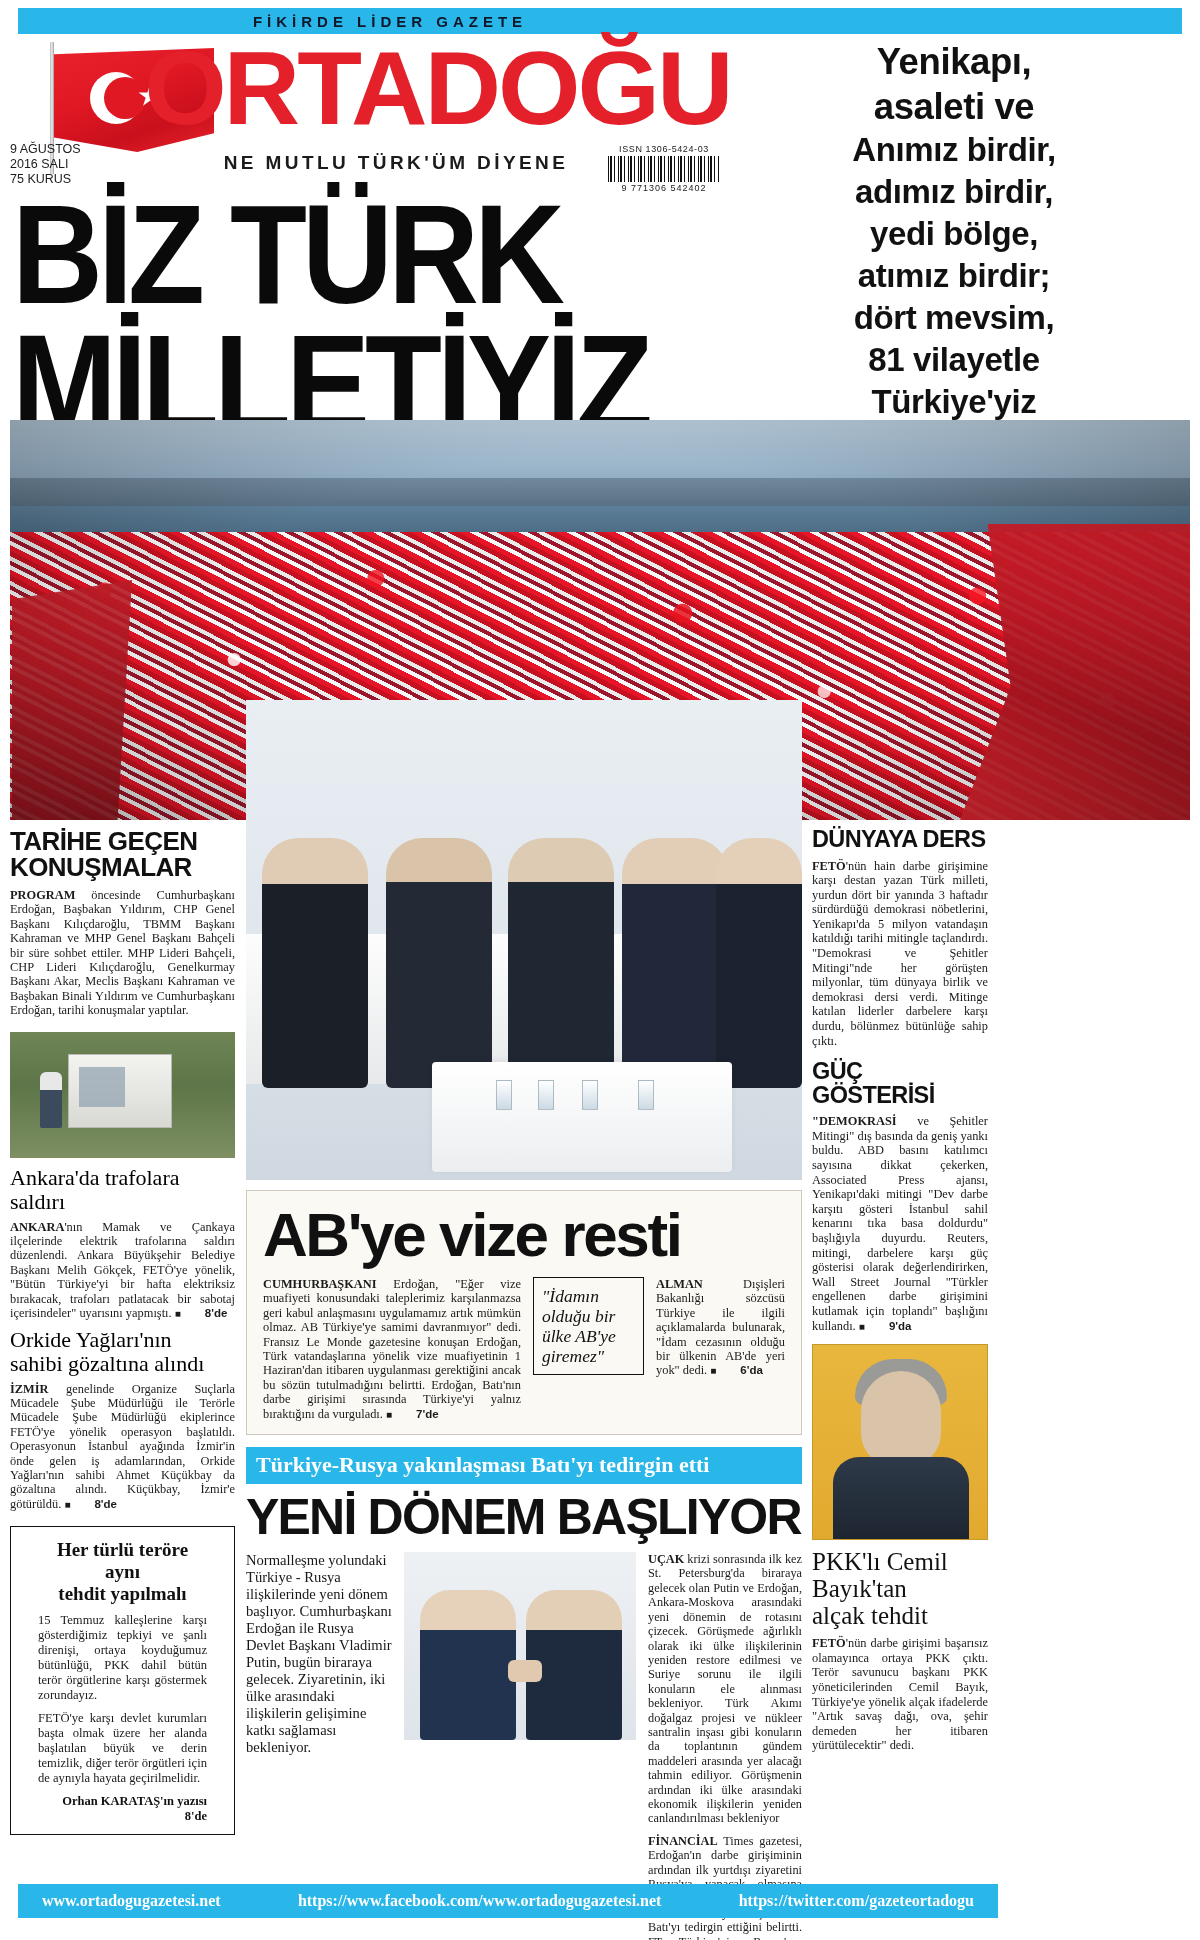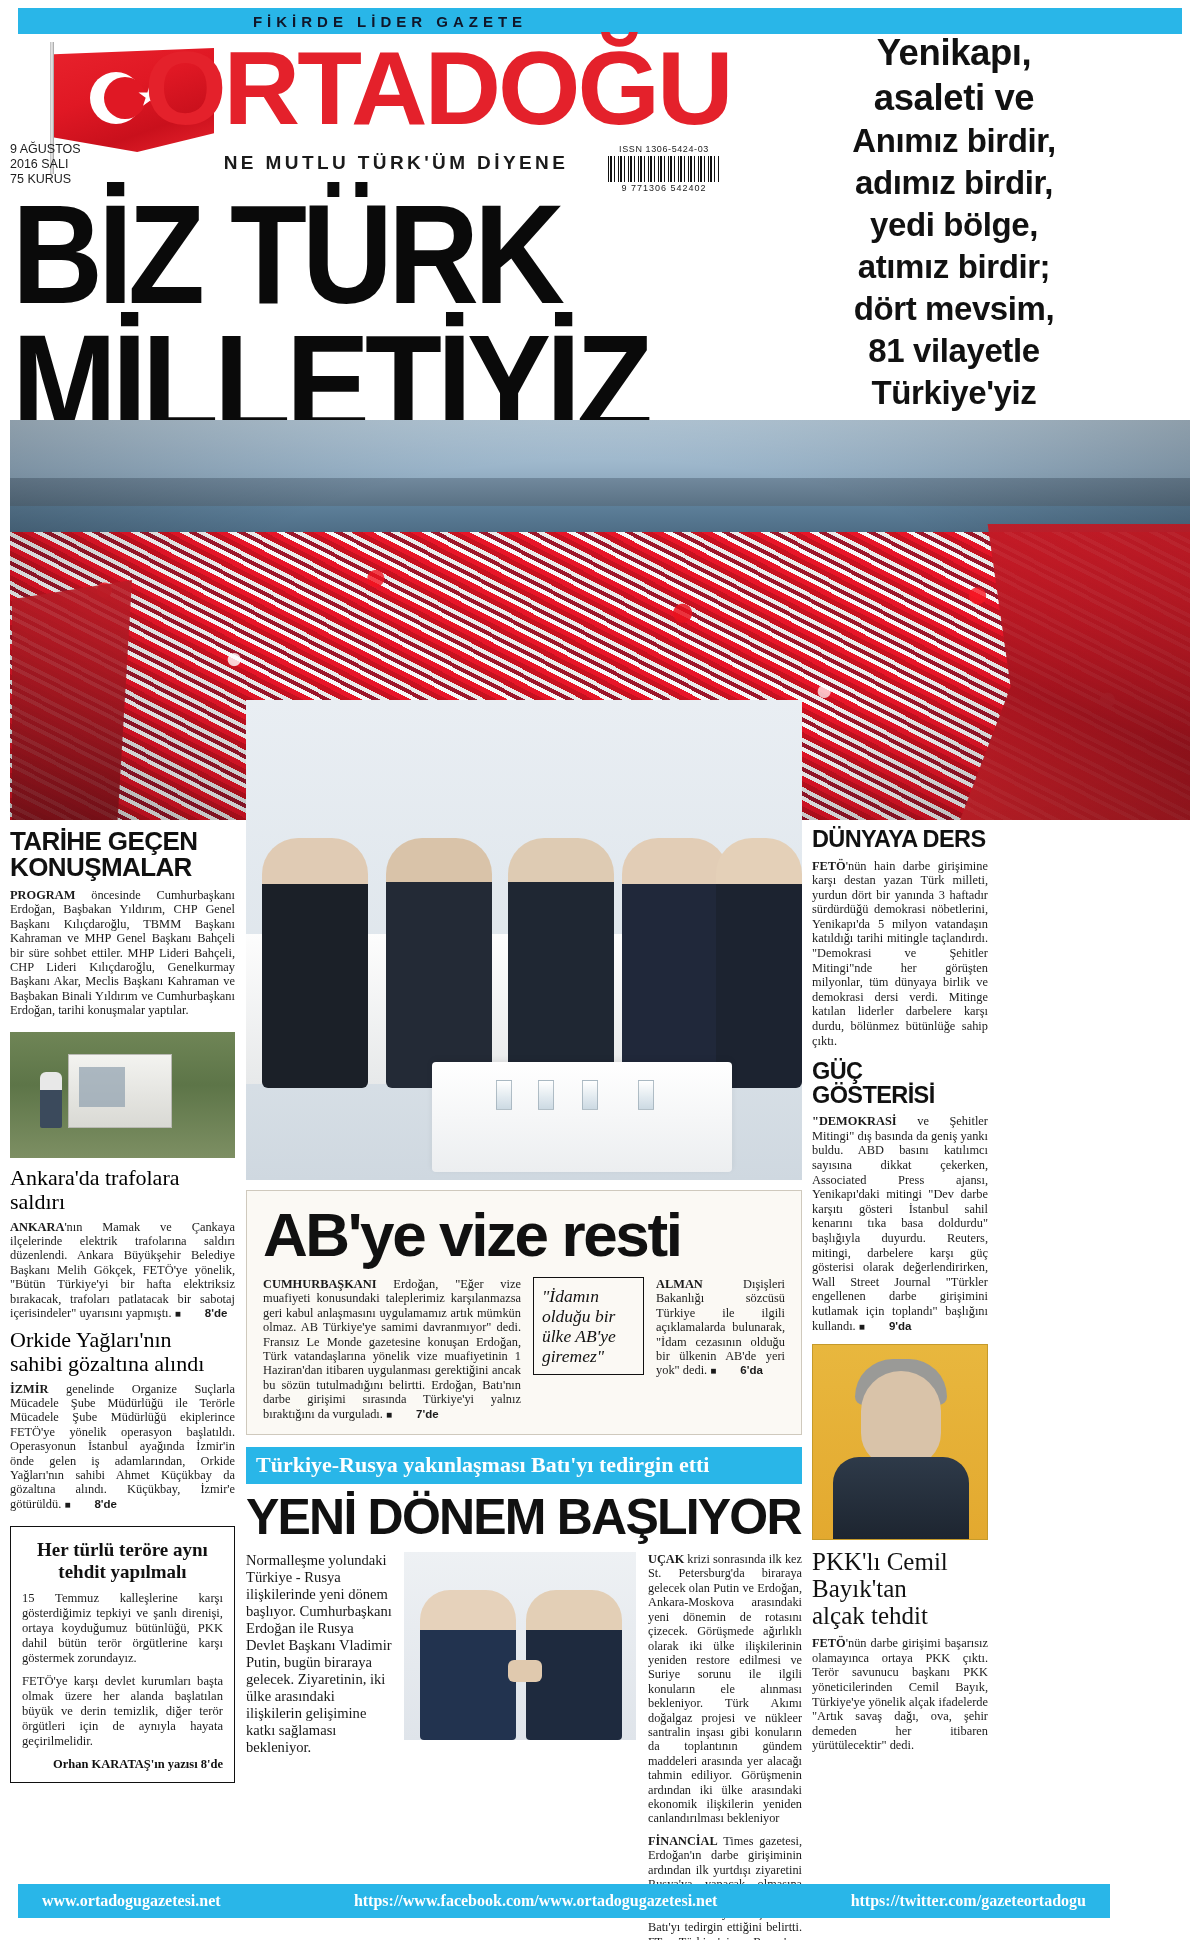--- a/index.html
+++ b/index.html
@@ -74,21 +74,21 @@
   }
   .barcode { height: 26px; width: 112px; display: block;
     background: repeating-linear-gradient(90deg,#111 0 1px,#fff 1px 2px,#111 2px 4px,#fff 4px 6px,#111 6px 7px,#fff 7px 10px); }
   .issnblock .issn-num {
     font-family: "Liberation Sans", sans-serif; font-size: 9px;
     letter-spacing: 1px; color: #222; margin-top: 1px;
   }
 
   
   .quotecol {
-    position: absolute; left: 720px; top: 30px; width: 468px; height: 400px;
+    position: absolute; left: 720px; top: 39px; width: 468px; height: 400px;
     font-family: "Liberation Sans", sans-serif;
     font-weight: bold; font-size: 36.5px; line-height: 45px;
     color: #111; text-align: center; letter-spacing: -0.4px;
   }
   .quotecol .q2 { font-size: 33px; line-height: 42px; }
 
   
   .bighead {
     position: absolute; left: 12px; top: 190px; width: 710px;
     font-family: "Liberation Sans", sans-serif;
@@ -183,21 +183,21 @@
   .lc-photo .worker {
     position: absolute; left: 30px; top: 40px; width: 22px; height: 56px;
     background: linear-gradient(180deg,#e8e8e8 0 18px, #3b4a5c 18px 100%);
     border-radius: 6px 6px 2px 2px;
   }
   .lc-serif-title {
     font-family: "Liberation Serif", serif; font-size: 22px; line-height: 24px;
     color: #000000; margin: 6px 0 6px;
   }
   .boxed {
-    border: 1.6px solid #111; padding: 12px 11px 10px; margin-top: 14px;
+    border: 1.6px solid #111; padding: 12px 27px 10px; margin-top: 14px;
   }
   .boxed h3 {
     font-family: "Liberation Serif", serif; font-weight: bold;
     font-size: 19px; line-height: 22px; text-align: center; color: #111; margin-bottom: 8px;
   }
   .boxed p {
     font-family: "Liberation Serif", serif; font-size: 12.6px; line-height: 15px;
     text-align: justify; color: #1b1b1b; margin-bottom: 8px;
   }
   .boxed .byline {
@@ -299,21 +299,21 @@
     position: absolute; left: 20px; bottom: 0; width: 136px; height: 82px;
     background: linear-gradient(180deg,#2e3a49,#1d2530); border-radius: 26px 26px 0 0;
   }
   .rc-name {
     font-family: "Liberation Serif", serif; font-size: 25px; line-height: 27px;
     color: #111; margin: 8px 0 7px;
   }
 
   
   .footer {
-    position: absolute; left: 18px; bottom: 22px; width: 1092px; height: 34px;
+    position: absolute; left: 18px; bottom: 22px; width: 980px; height: 34px;
     background: #29b6e8; display: flex; align-items: center; justify-content: space-between;
     padding: 16px 24px;
     margin-top: 47px;
   }
   .footer a, .footer span {
     font-family: "Liberation Serif", serif; font-weight: bold; font-size: 16px;
     color: #ffffff; text-decoration: none; white-space: nowrap;
   }
 </style>
 </head>

